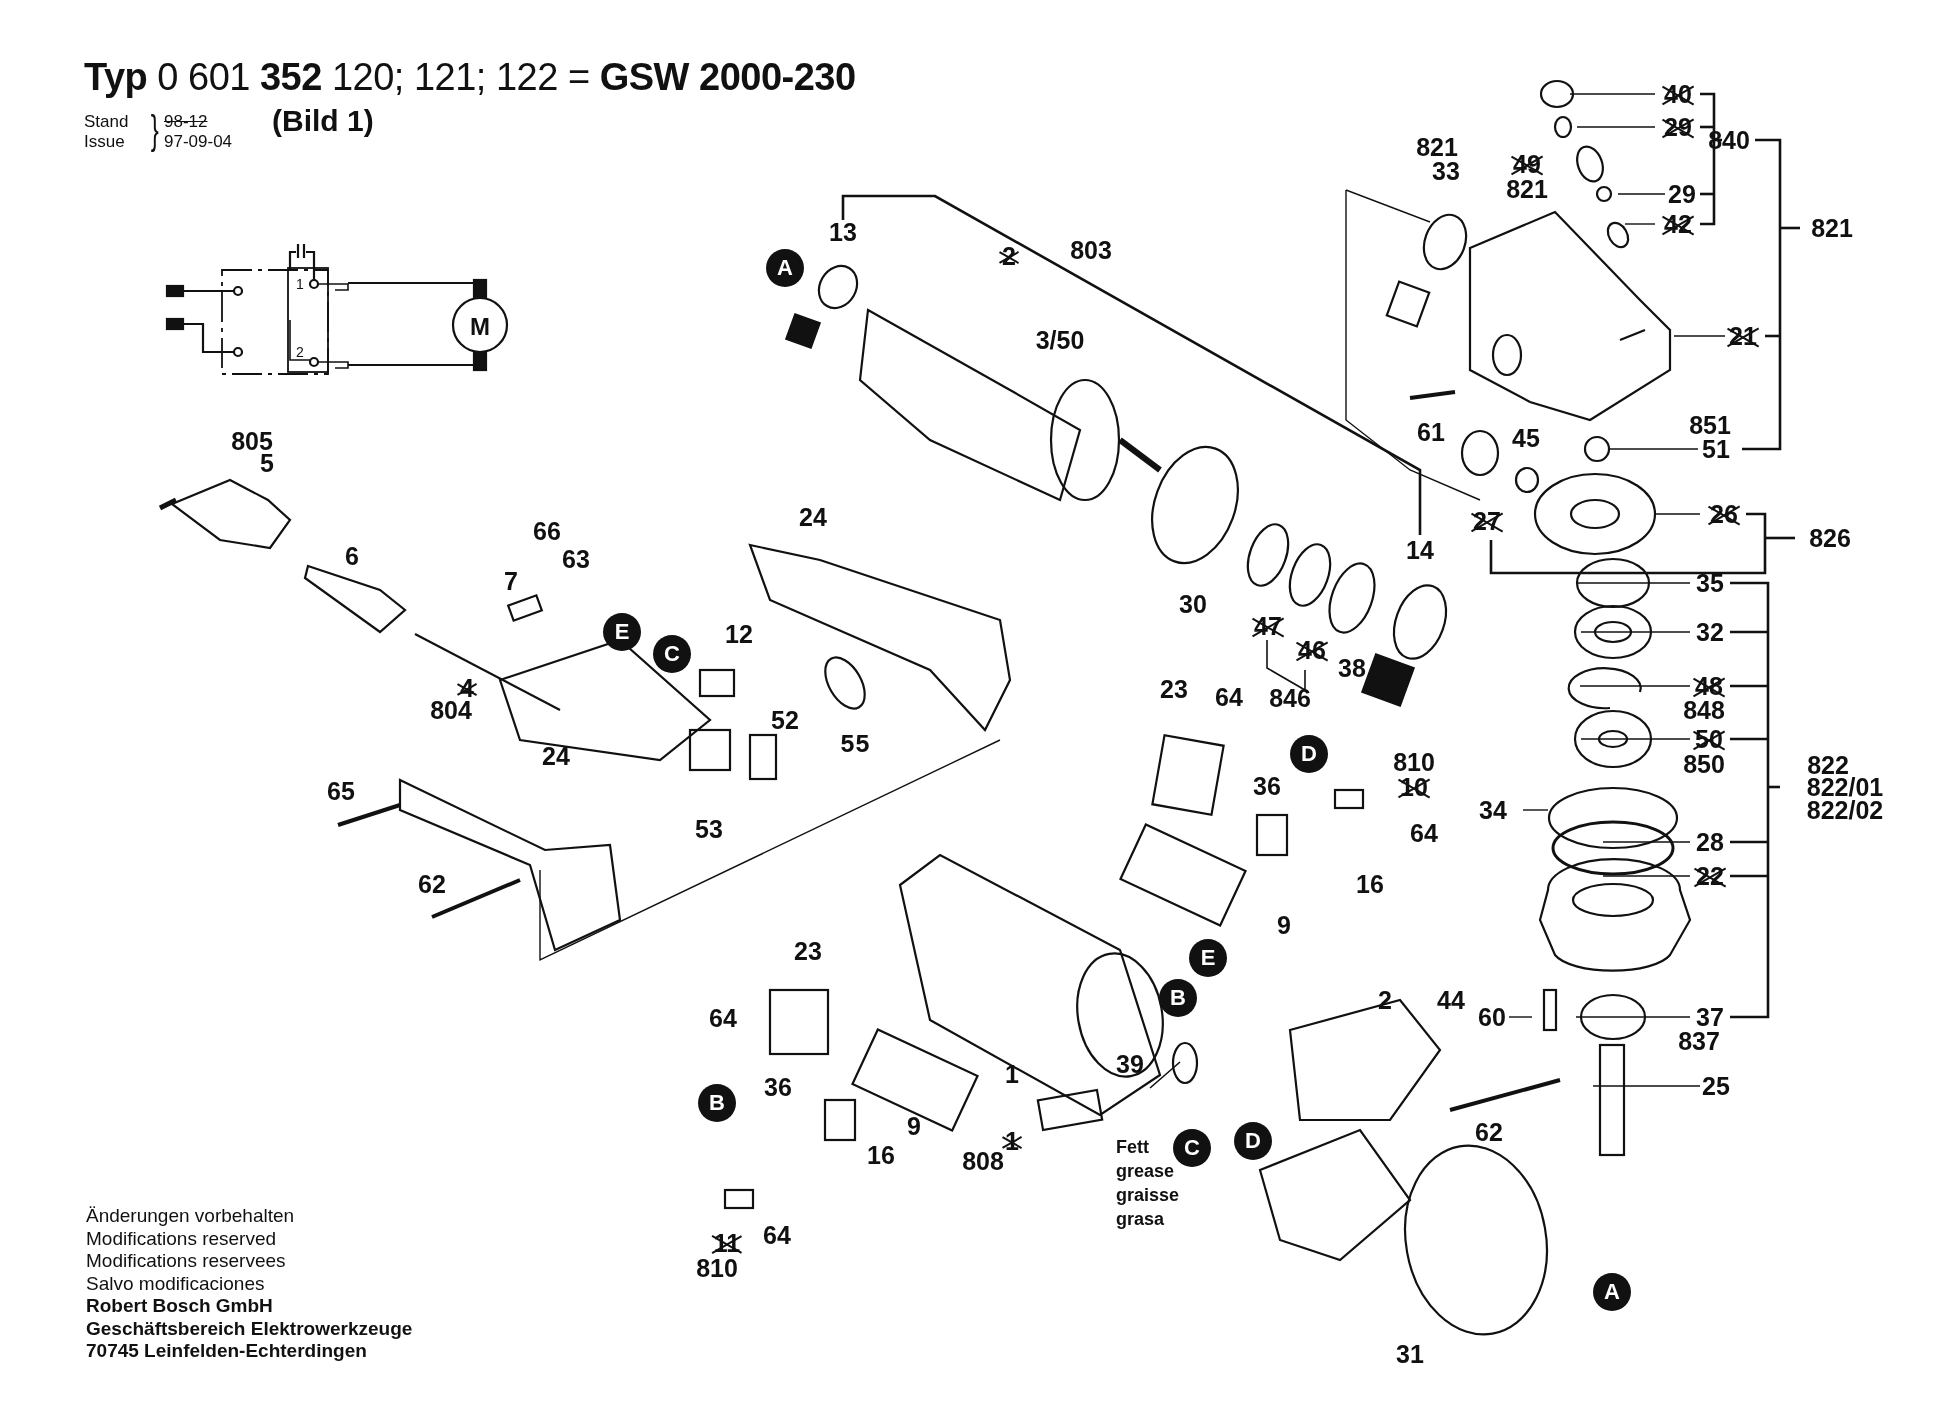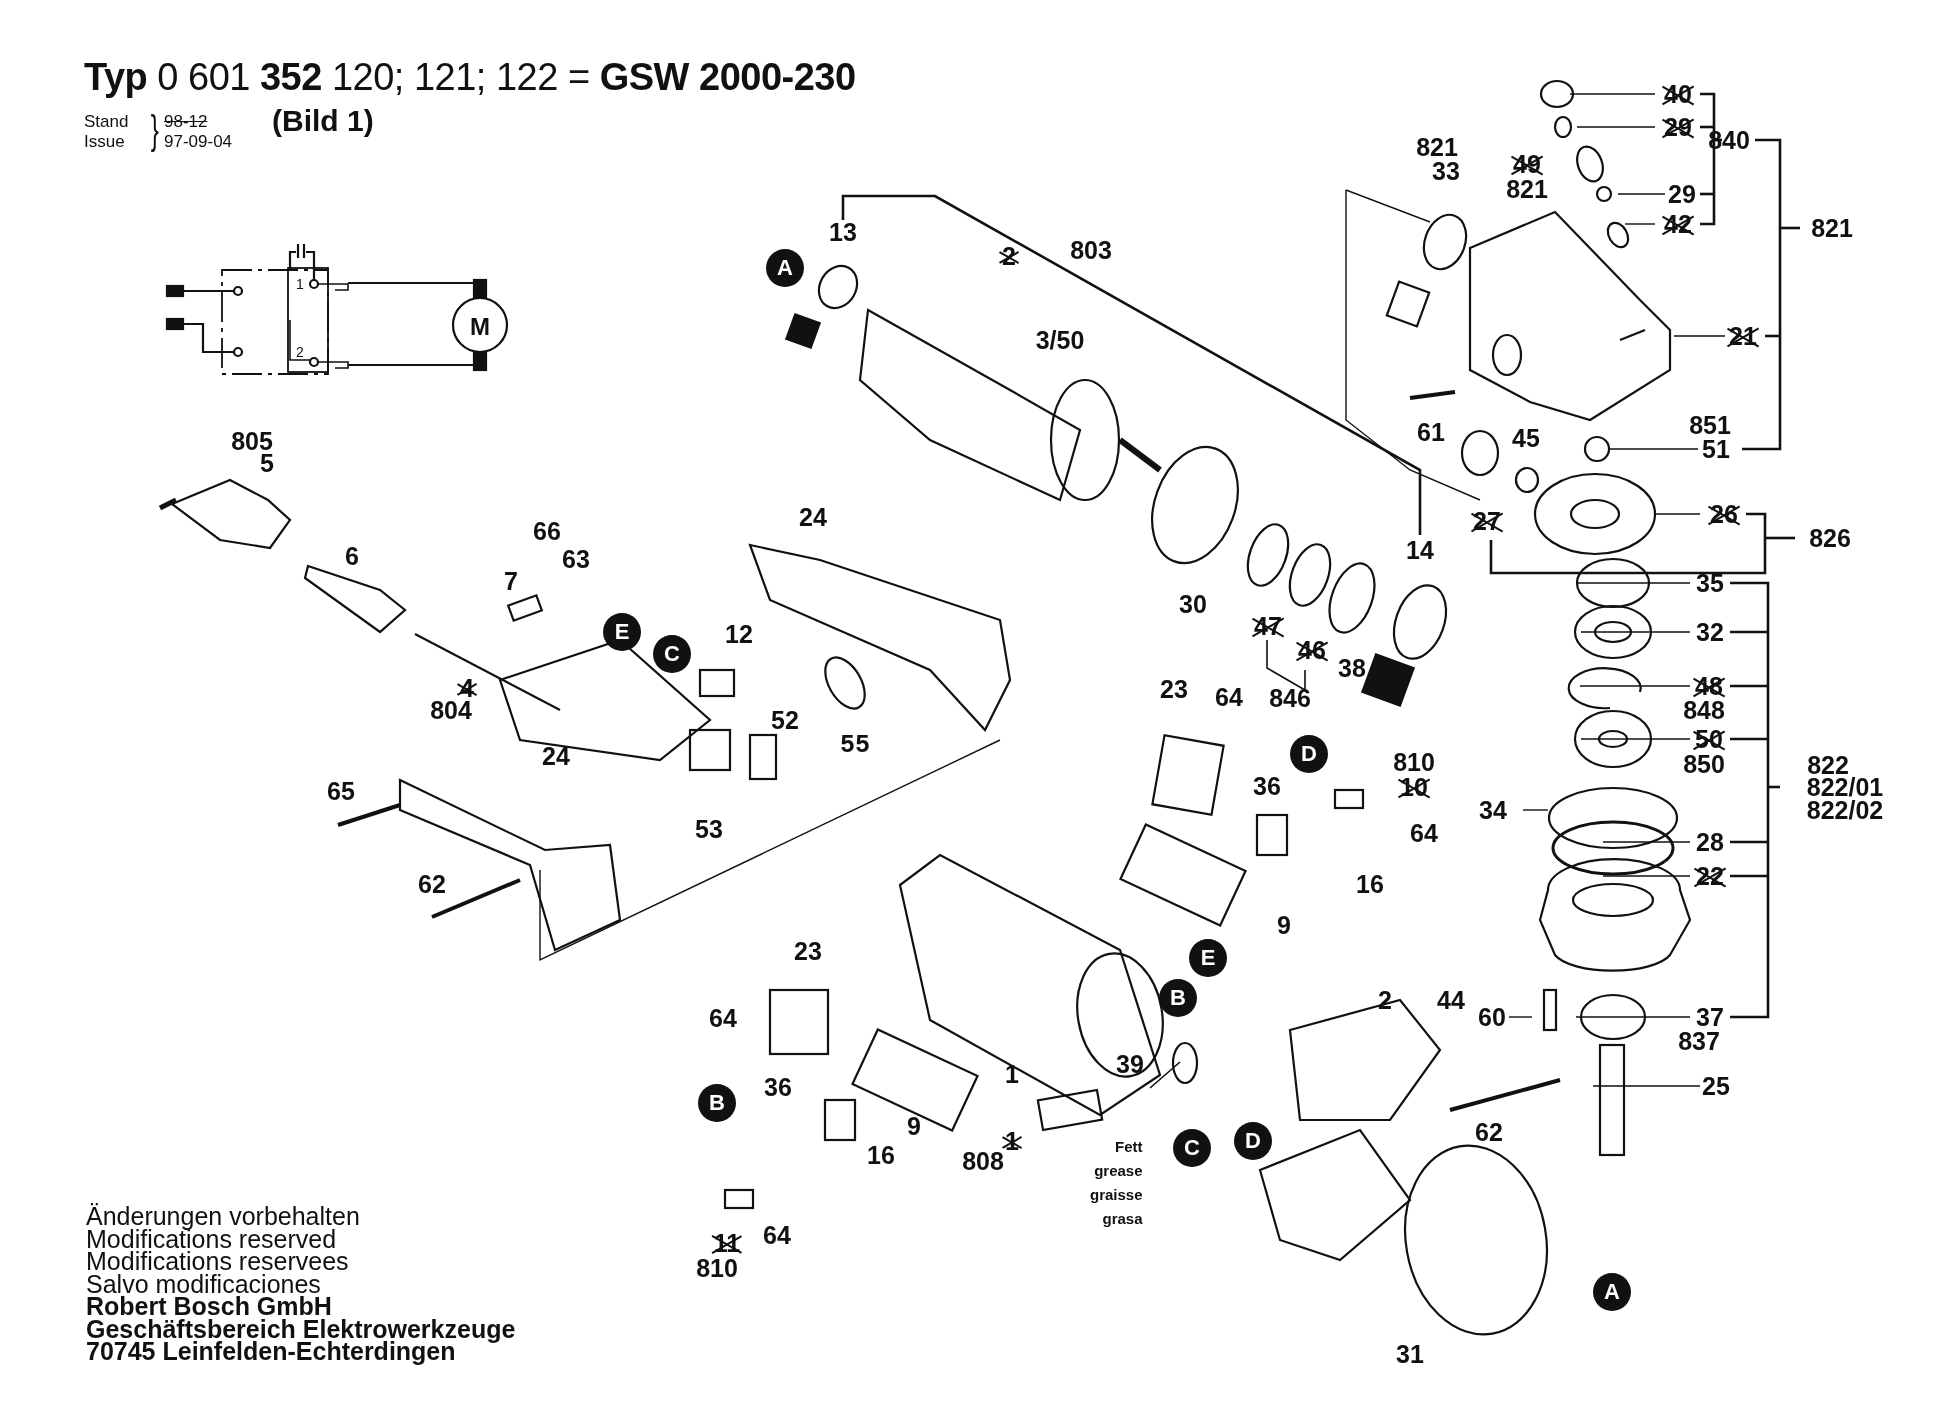--- a/index.html
+++ b/index.html
@@ -5,28 +5,28 @@
   html,body{margin:0;padding:0;background:#ffffff;}
   body{width:1941px;height:1408px;position:relative;overflow:hidden;font-family:"Liberation Sans",sans-serif;color:#111;}
   .hdr-title{position:absolute;left:84px;top:56px;font-size:38px;letter-spacing:-0.5px;white-space:nowrap;}
   .hdr-title b{font-weight:700;}
   .hdr-title span.n{font-weight:400;}
   .stand{position:absolute;left:84px;top:112px;font-size:17px;line-height:20px;}
   .brace{position:absolute;left:148px;top:110px;font-size:40px;line-height:40px;font-weight:300;transform:scaleX(0.6);}
   .stand-vals{position:absolute;left:164px;top:112px;font-size:17px;line-height:20px;}
   .strike{text-decoration:line-through;}
   .bild{position:absolute;left:272px;top:104px;font-size:30px;font-weight:700;}
-  .foot{position:absolute;left:86px;top:1205px;font-size:25px;line-height:22.5px;}
+  .foot{position:absolute;left:86px;top:1205px;font-size:19px;line-height:22.5px;}
   .foot .b{font-weight:700;}
   svg#art{position:absolute;left:0;top:0;}
   .lbl{position:absolute;font-size:25px;font-weight:700;line-height:1;white-space:nowrap;transform:translate(-50%,-50%);}
   .lbl.x::after{content:"";position:absolute;left:-4px;right:-4px;top:50%;border-top:2px solid #111;transform:rotate(-30deg);}
   .lbl.x::before{content:"";position:absolute;left:-4px;right:-4px;top:50%;border-top:2px solid #111;transform:rotate(30deg);}
   .ref{position:absolute;width:38px;height:38px;border-radius:50%;background:#111;color:#fff;font-weight:700;font-size:22px;display:flex;align-items:center;justify-content:center;transform:translate(-50%,-50%);}
-  .grease{position:absolute;left:1090px;top:1135px;font-size:15px;font-weight:700;line-height:24px;text-align:right;}
+  .grease{position:absolute;left:1116px;top:1135px;font-size:18px;font-weight:700;line-height:24px;}
 </style>
 </head>
 <body>
 
 <div class="hdr-title">
   <b>Typ</b>
   <span class="n">0 601</span>
   <b>352</b>
   <span class="n">120; 121; 122</span>
   <span class="n">=</span>

